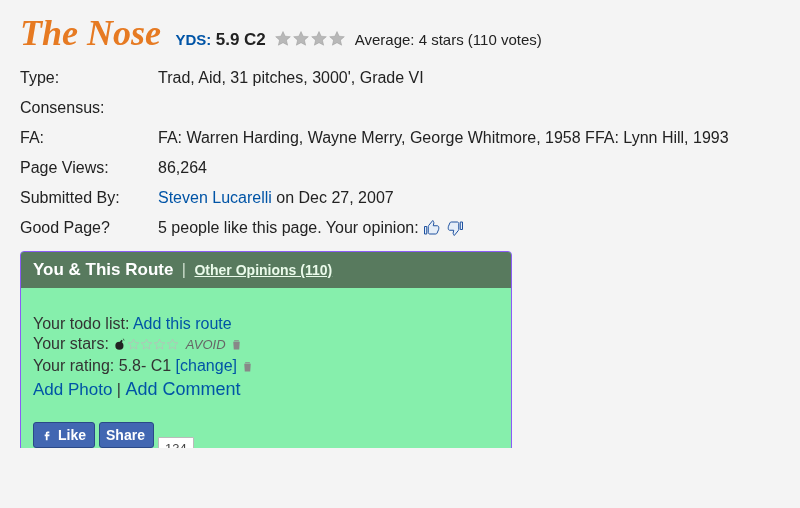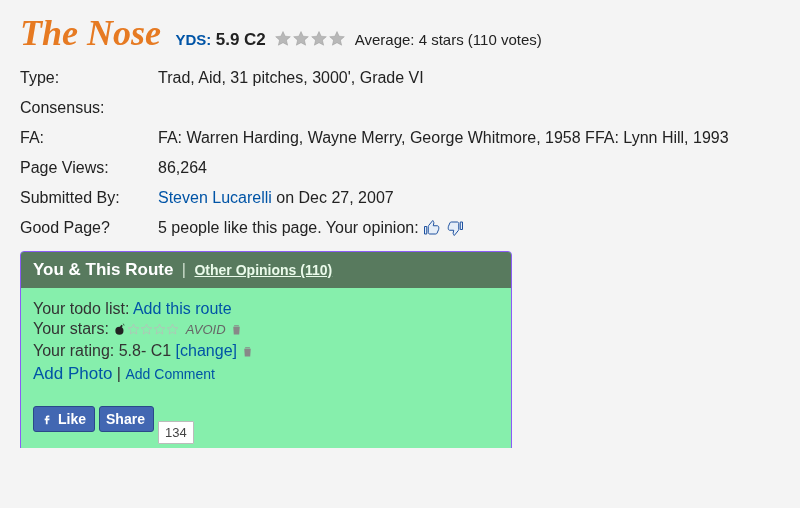--- a/index.html
+++ b/index.html
@@ -93,21 +93,21 @@
     margin: 0 4px;
   }
   .oplink {
     color: #eafaea;
     text-decoration: underline;
     font-weight: bold;
     font-size: 14px;
     cursor: pointer;
   }
   .box-body {
-    padding: 10px 12px 14px 12px;
+    padding: 25px 12px 14px 12px;
     font-size: 16px;
     color: #333;
   }
   .box-body .row {
     margin: 2px 0;
   }
   .small-stars svg {
     width: 13px;
     height: 13px;
     vertical-align: -2px;
@@ -273,21 +273,21 @@
         <span class="trash"><svg viewBox="0 0 24 24">
               <path fill="#888" d="M6 7h12l-1 14H7L6 7zm2-3h8l1 2H7l1-2z"></path>
             </svg></span>
       </div>
 
 
 
       <div class="row">
         <span class="link" style="font-size:17px;">Add Photo</span>
         <span style="color:#333;"> | </span>
-        <span class="link" style="font-size:14px;">Add Comment</span>
+        <span class="link" style="font-size:18px;">Add Comment</span>
       </div>
 
       <div class="fb-row">
         <div class="fb-btn">
           <svg width="14" height="14" viewBox="0 0 24 24">
               <path fill="#fff" d="M13 9h3V6h-3c-1.7 0-3 1.3-3 3v2H8v3h2v7h3v-7h3l.4-3H13V9z"></path>
             </svg>
           <span>Like</span>
         </div>
         <div class="fb-btn">

